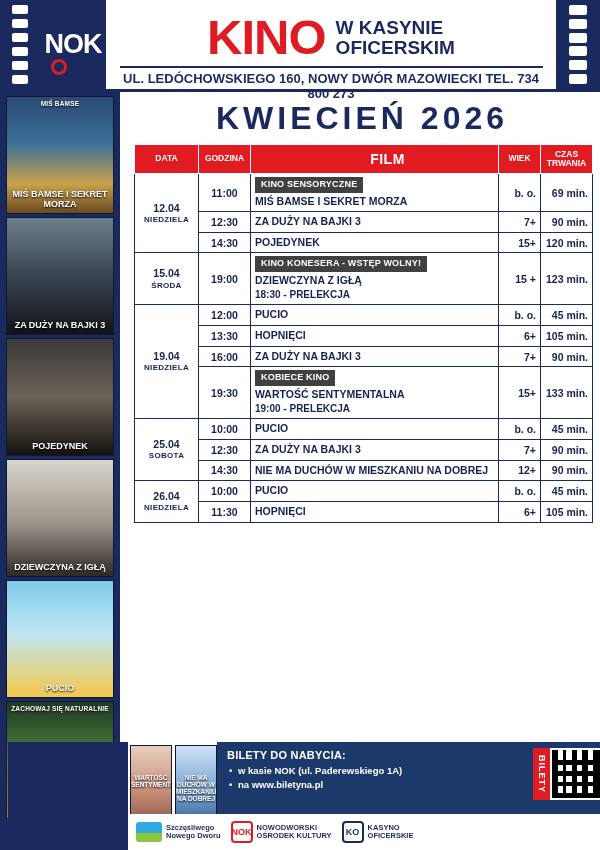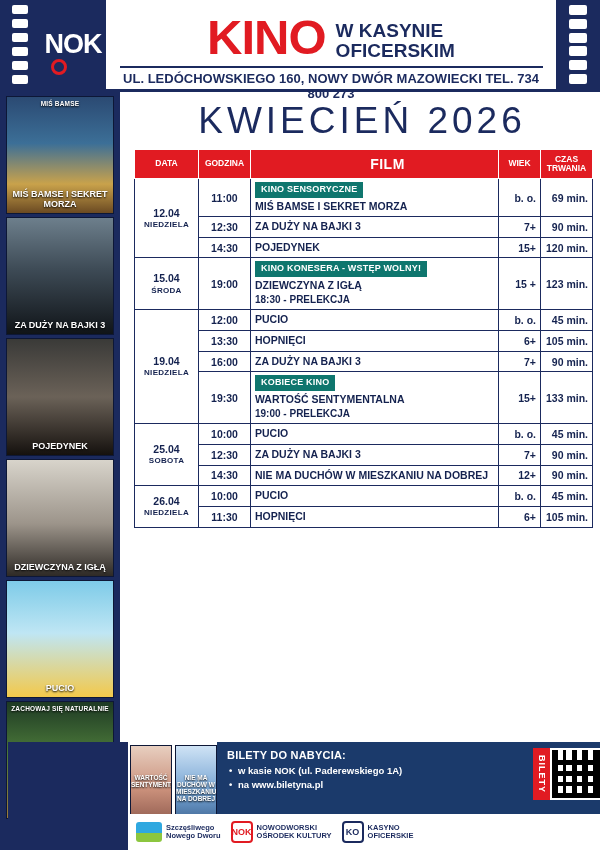--- a/index.html
+++ b/index.html
@@ -48,21 +48,21 @@
   .logo-nok .nok-dot {
     position: absolute; left: 11px; bottom: 14px;
     width: 16px; height: 16px; border: 3px solid #e11b22; border-radius: 50%;
     background: transparent;
   }
   .header-center {
     flex: 1 1 auto;
     display: flex; flex-direction: column; align-items: center;
     justify-content: center; padding-top: 2px;
   }
-  .title-row { display: flex; align-items: flex-end; gap: 10px; margin-top: 24px; }
+  .title-row { display: flex; align-items: center; gap: 10px; margin-top: 24px; }
   .kino-word {
     font-family: "Liberation Sans", sans-serif;
     font-weight: bold;
     font-size: 49px;
     color: #e11b22;
     letter-spacing: -1px;
     line-height: 0.95;
   }
   .kino-sub {
     font-weight: bold; font-size: 19px; color: #1b2a5e;
@@ -115,22 +115,22 @@
   .poster .pcap {
     position: absolute; top: 3px; left: 0; right: 0; text-align: center;
     font-size: 6.5px; color: #fff; font-weight: bold; letter-spacing: .2px;
     text-shadow: 0 1px 2px #000;
   }
 
   .main-col { flex: 1 1 auto; background: #fff; display: flex; flex-direction: column; }
 
   .month-title {
     text-align: center;
-    font-weight: normal;
-    font-size: 37px;
+    font-weight: bold;
+    font-size: 32px;
     color: #1b2a5e;
     letter-spacing: 4px;
     padding: 8px 0 7px 4px;
   }
 
   table.sched {
     border-collapse: collapse;
     width: 458px;
     margin: 0 6px 8px 14px;
     table-layout: fixed;
@@ -153,21 +153,21 @@
   }
   td.date {
     text-align: center; font-weight: bold; font-size: 11px; line-height: 1.25;
   }
   td.date .dow { font-size: 8px; font-weight: bold; display: block; letter-spacing: .3px;}
   td.time { text-align: center; font-weight: bold; font-size: 11px; }
   td.film { font-weight: bold; font-size: 10.5px; line-height: 1.3; }
   td.age, td.dur { text-align: right; font-weight: bold; font-size: 9.5px; }
   .banner {
     display: inline-block;
-    background: #0f766e; color: #fff;
+    background: #404040; color: #fff;
     font-weight: bold; font-size: 9px;
     padding: 2px 6px; margin-bottom: 2px;
     letter-spacing: .2px;
   }
   .sub-note { font-weight: bold; font-size: 10px; }
 
   
   .footer {
     position: absolute; left: 8px; bottom: 0; width: 600px; height: 108px;
     display: flex;

